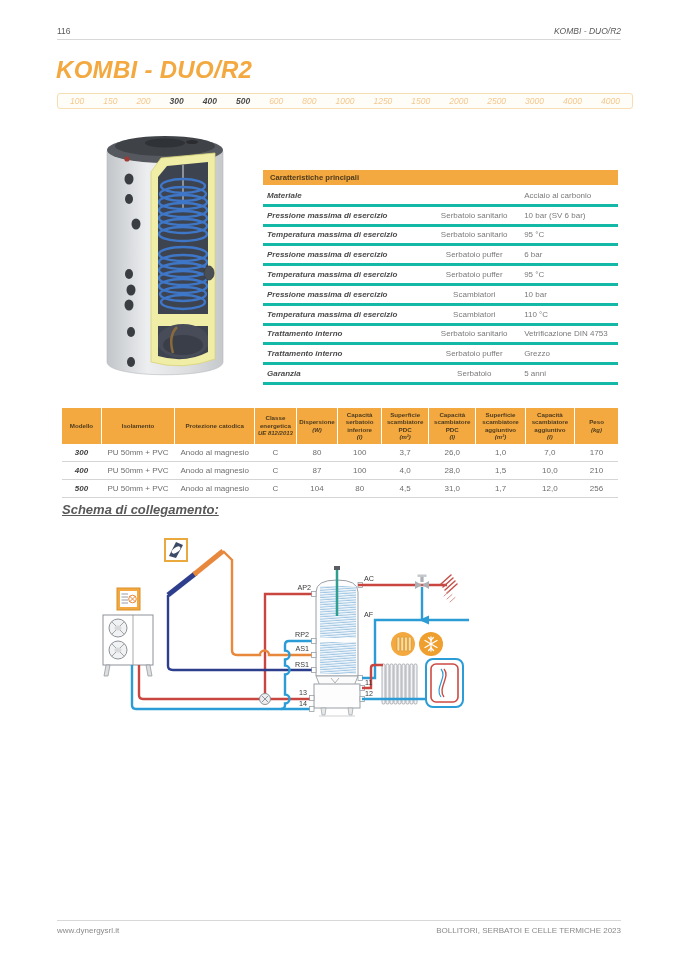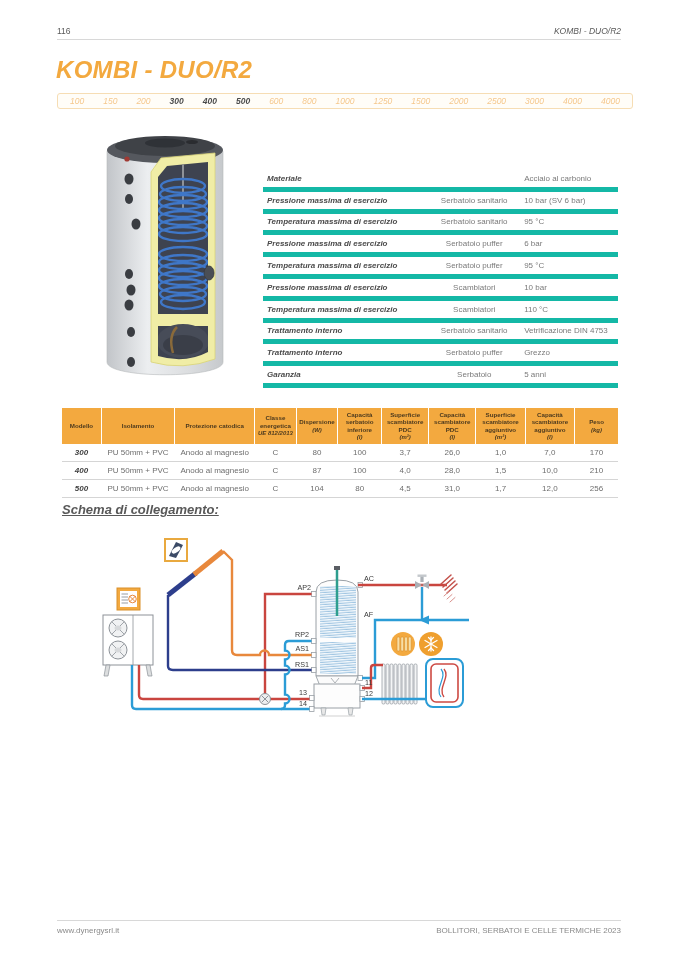--- a/index.html
+++ b/index.html
@@ -14,21 +14,21 @@
   
   .sizebar{position:absolute;left:57px;top:93px;width:550px;height:14px;
            border:1px solid #f6ddb4;border-radius:3px;background:#fffdf8;
            display:flex;justify-content:space-between;align-items:center;padding:0 12px;}
   .size-item{font-size:8.5px;font-style:italic;color:#f5c78c;cursor:default;}
   .size-item.active{color:#4a4a4a;font-weight:bold;}
   
   .chartab{position:absolute;left:263px;top:170px;width:355px;}
   .chartab .chead{background:#f3a93f;color:#4d3a1e;font-weight:bold;font-size:7.6px;
                   padding:3px 7px;border-bottom:2px solid #fff;}
-  .crow{display:flex;align-items:center;height:16.8px;border-bottom:5px solid #14b8a6;font-size:8px;color:#7a7a7a;}
+  .crow{display:flex;align-items:center;height:16.8px;border-bottom:3px solid #14b8a6;font-size:8px;color:#7a7a7a;}
   .ccell{padding:0 2px;box-sizing:border-box;}
   .ccell.c0{width:46%;font-weight:bold;font-style:italic;color:#4a4a4a;padding-left:4px;}
   .ccell.c1{width:27%;text-align:center;}
   .ccell.c2{width:27%;text-align:left;}
   
   .maintab{position:absolute;left:62px;top:408px;width:556px;}
   .mgrid{display:grid;grid-template-columns:7% 13% 14.2% 7.3% 7.3% 7.7% 8.3% 8.3% 8.7% 8.7% 1fr;column-gap:1px;}
   .mhcell{background:#f3a93f;color:#4d3a1e;font-size:6.2px;font-weight:bold;line-height:1.2;
           height:36px;display:flex;flex-direction:column;justify-content:center;align-items:center;
           text-align:center;padding:1px 1px;box-sizing:border-box;}
@@ -138,20 +138,21 @@
       <ellipse cx="36" cy="178" rx="4.5" ry="5.5"></ellipse>
         <ellipse cx="34" cy="193" rx="4.5" ry="5.5"></ellipse>
       <ellipse cx="36" cy="220" rx="4" ry="5"></ellipse>
         <ellipse cx="36" cy="250" rx="4" ry="5"></ellipse>
     </g>
     <circle cx="32" cy="47" r="2.6" fill="#a03a34"></circle>
     <ellipse cx="114" cy="161" rx="5" ry="7" fill="#4a4e55" stroke="#33363b" stroke-width="0.8"></ellipse>
   </svg>
 
   <div class="chartab">
+    <div class="chead">Caratteristiche principali</div>
     <div>
         <div class="crow">
           <div class="ccell c0">Materiale</div>
           <div class="ccell c1"></div>
           <div class="ccell c2">Acciaio al carbonio</div>
         </div>
         <div class="crow">
           <div class="ccell c0">Pressione massima di esercizio</div>
           <div class="ccell c1">Serbatoio sanitario</div>
           <div class="ccell c2">10 bar (SV 6 bar)</div>

